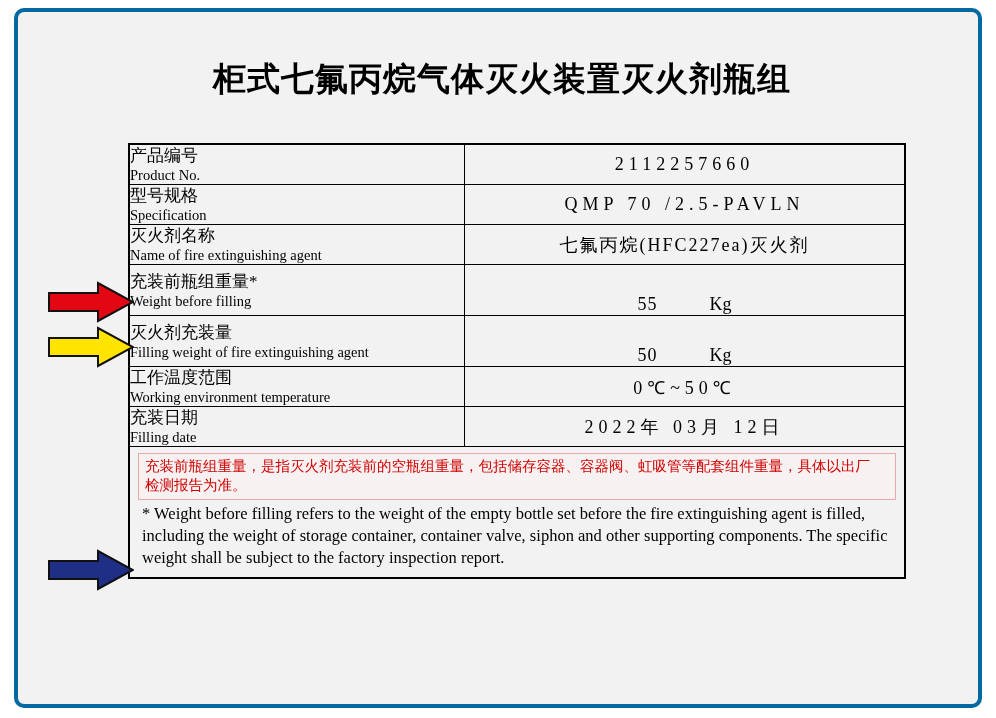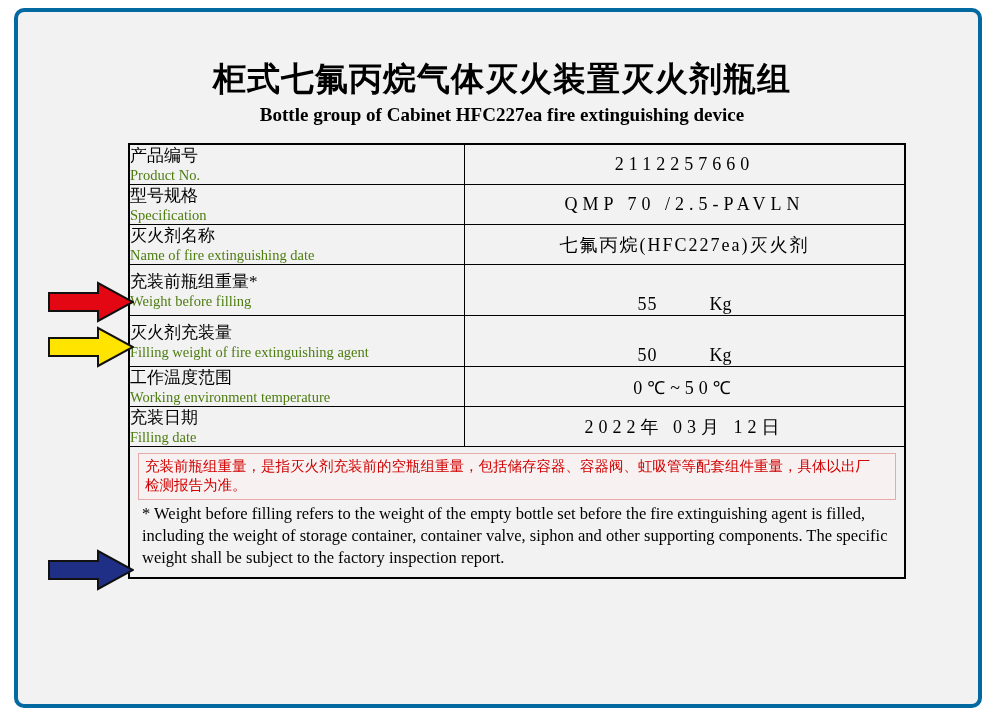--- a/index.html
+++ b/index.html
@@ -84,21 +84,21 @@
   }
   .lab-cn {
     font-size: 17px;
     line-height: 21px;
     color: #000;
     font-family: "Liberation Serif", serif;
   }
   .lab-en {
     font-size: 14.5px;
     line-height: 18px;
-    color: #4d7c0f;
+    color: #000000;
     font-family: "Liberation Serif", serif;
   }
   .val {
     font-size: 18px;
     letter-spacing: 2px;
     color: #000;
     font-family: "Liberation Serif", serif;
     display: inline-block;
   }
   .val-pair {
@@ -156,21 +156,20 @@
     height: 42px;
   }
 </style>
 </head>
 <body>
 
 <div class="page">
   <div class="sheet">
 
     <div class="title-cn">柜式七氟丙烷气体灭火装置灭火剂瓶组</div>
-    <div class="title-en">Bottle group of Cabinet HFC227ea fire extinguishing device</div>
 
     <div class="table-wrap">
       <table class="spec">
         <tbody>
           <tr>
             <td class="label">
               <div class="lab-cn">产品编号</div>
               <div class="lab-en">Product No.</div>
             </td>
             <td class="value">
@@ -184,21 +183,21 @@
               <div class="lab-en">Specification</div>
             </td>
             <td class="value">
               <span class="val val-wide">QMP   70   /2.5-PAVLN</span>
             </td>
           </tr>
 
           <tr>
             <td class="label">
               <div class="lab-cn">灭火剂名称</div>
-              <div class="lab-en">Name of fire extinguishing date</div>
+              <div class="lab-en">Name of fire extinguishing agent</div>
             </td>
             <td class="value">
               <span class="val">七氟丙烷(HFC227ea)灭火剂</span>
             </td>
           </tr>
 
           <tr>
             <td class="label">
               <div class="lab-cn">充装前瓶组重量*</div>
               <div class="lab-en">Weight before filling</div>

